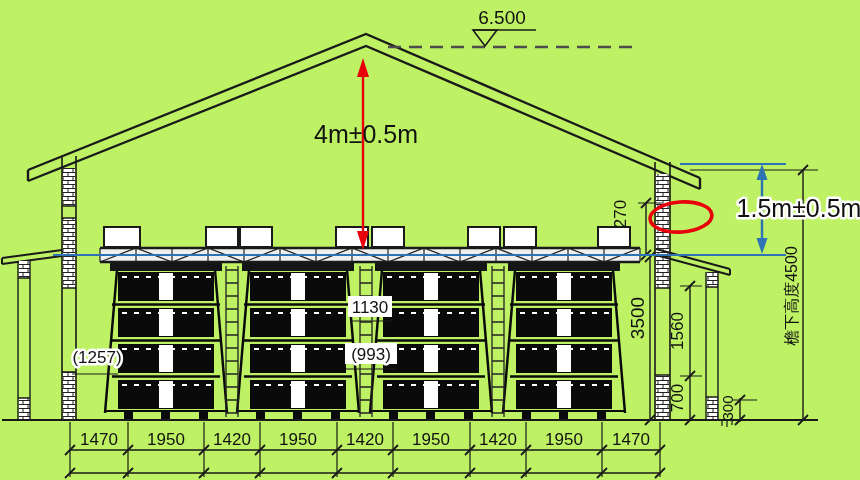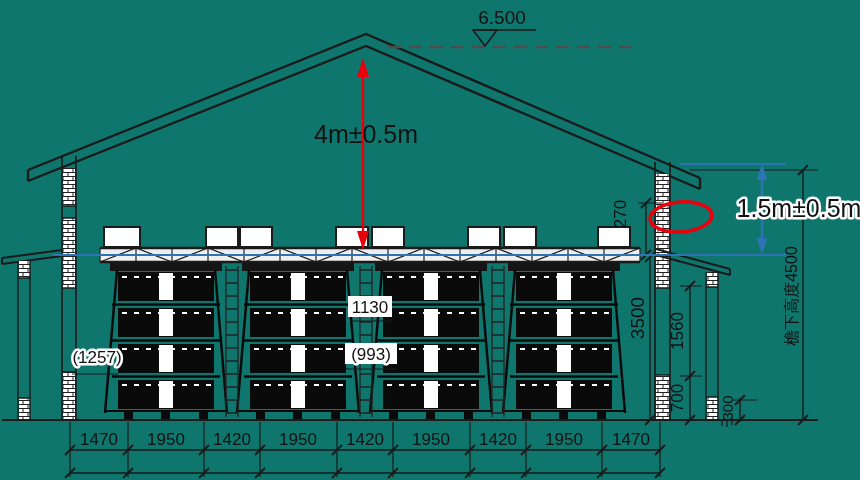--- a/index.html
+++ b/index.html
@@ -1,16 +1,16 @@
 <!DOCTYPE html>
 <html><head>
 <meta charset="utf-8">
 <style>
   html,body{margin:0;padding:0;background:#fff;}
-  #stage{position:relative;width:860px;height:480px;background:#0f766e;overflow:hidden;}
+  #stage{position:relative;width:860px;height:480px;background:#bef264;overflow:hidden;}
   svg{display:block;}
   text{font-family:"Liberation Sans","DejaVu Sans",sans-serif;fill:#111;}
   .dim{font-size:17px;}
   .dim-s{font-size:15px;}
   .dim-m{font-size:19px;}
   .big{font-size:25px;}
   .elev{font-size:19px;}
   .halo{paint-order:stroke;stroke:#fff;stroke-width:5px;stroke-linejoin:round;}
 </style>
 </head>

